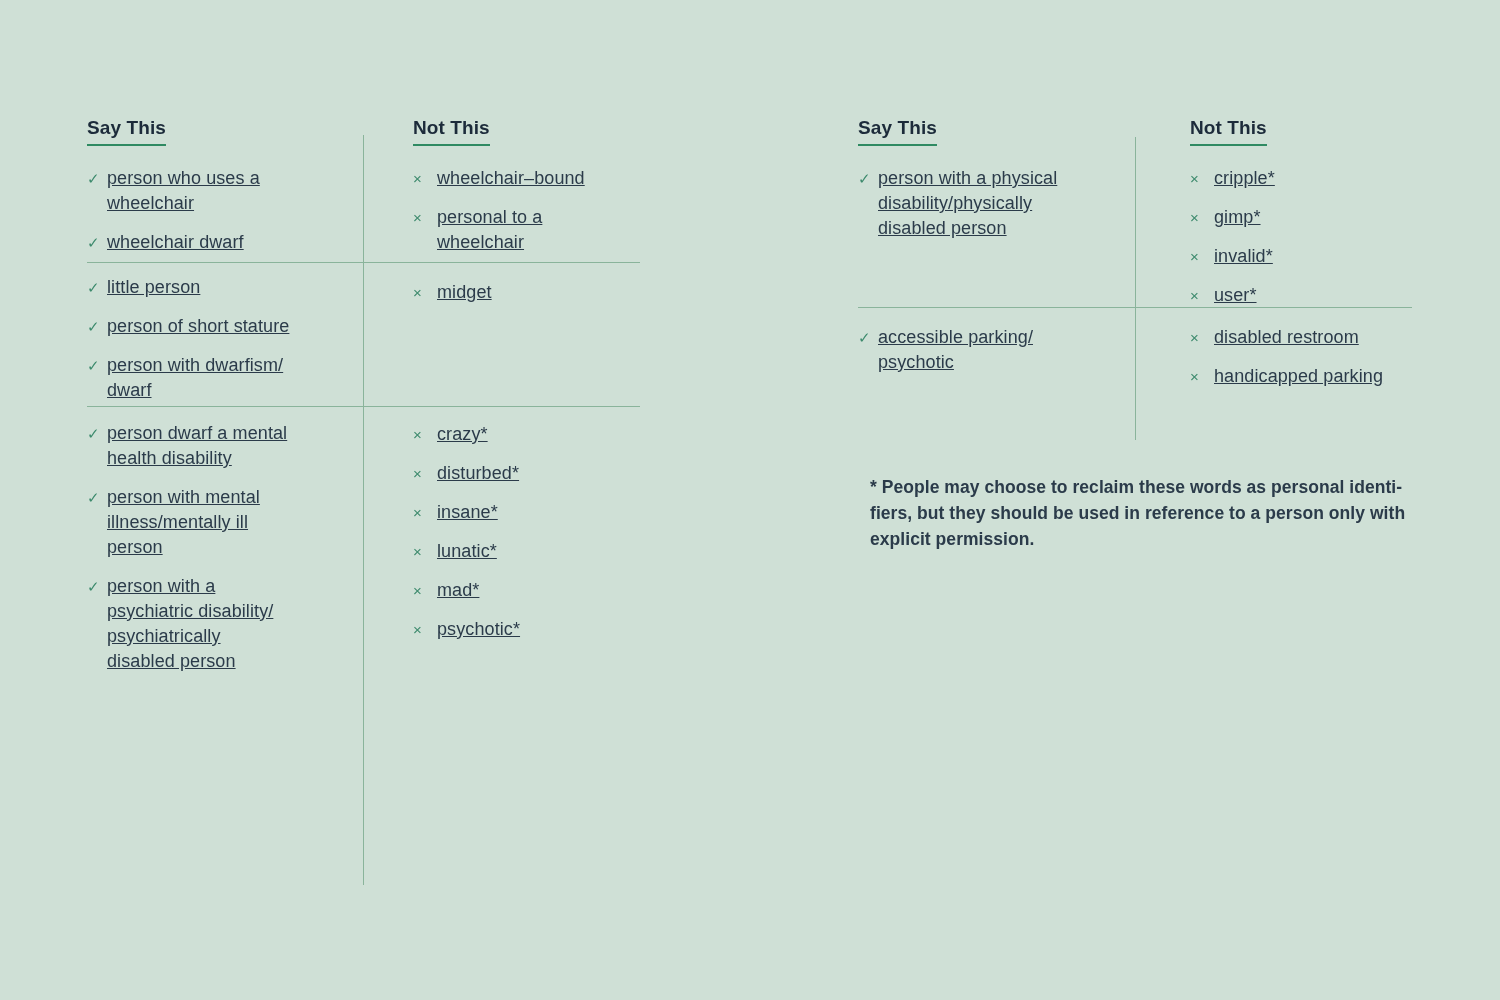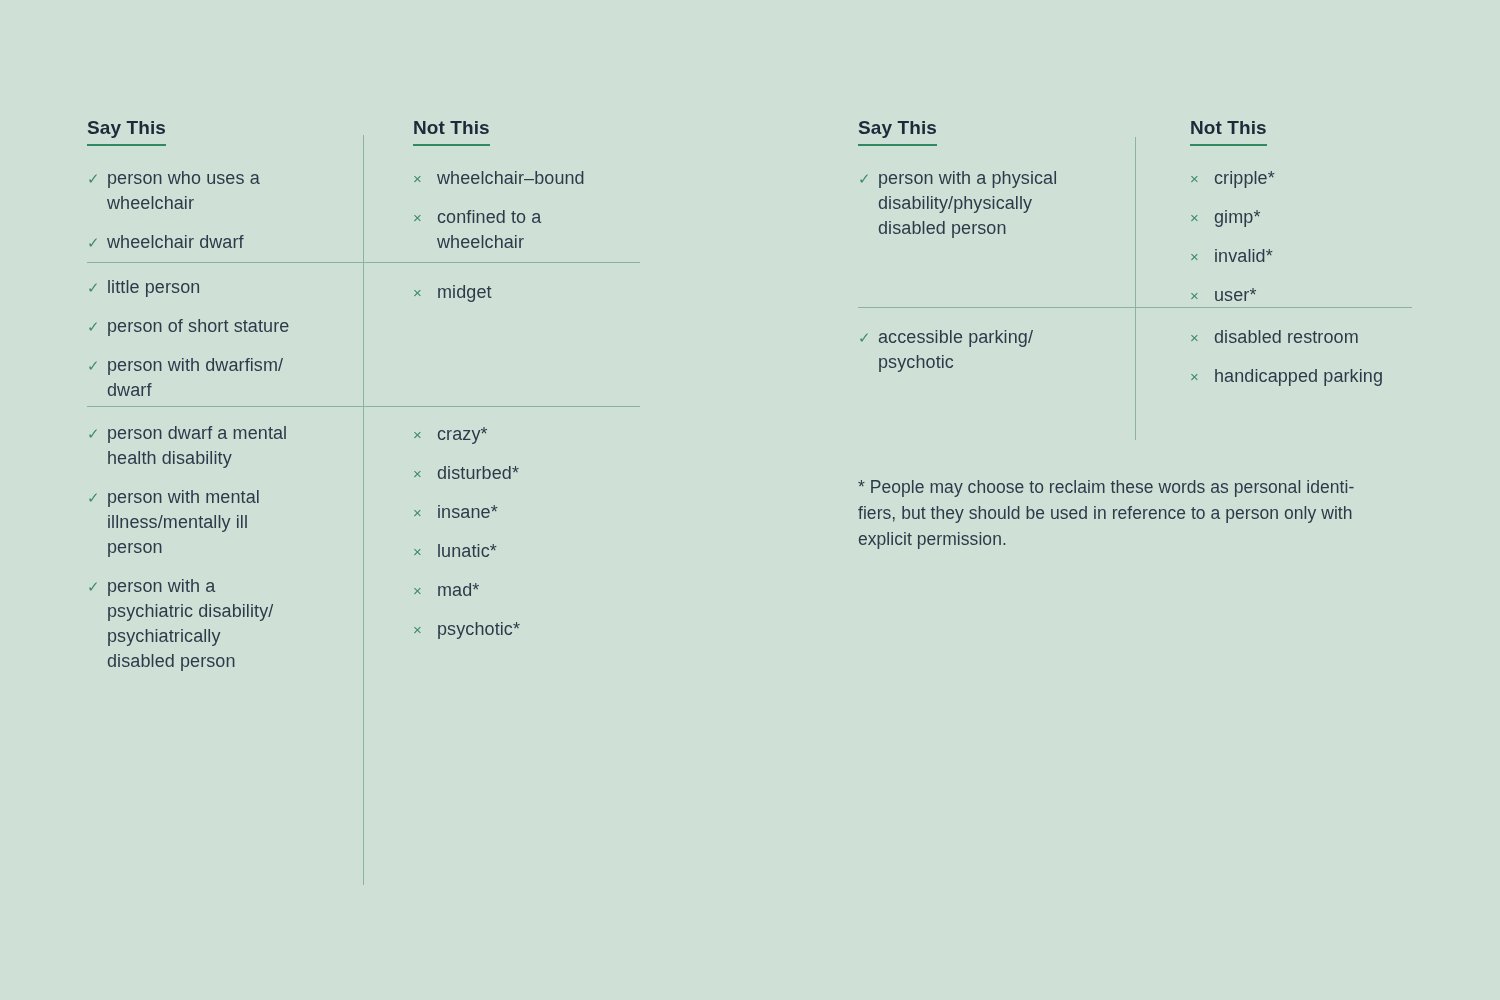--- a/index.html
+++ b/index.html
@@ -77,20 +77,21 @@
     color: #3d8a6d;
     font-size: 15px;
   }
   .item-text {
     flex: 1 1 auto;
     font-size: 18px;
     line-height: 25px;
     color: #2b3b4a;
     white-space: pre-line;
     letter-spacing: 0.1px;
+    text-decoration: underline;
   }
 
   
   .group.say .mark { width: 20px; }
   .group.not .mark { width: 24px; }
 
   
   .footnote {
     position: absolute;
     font-size: 17.5px;
@@ -127,21 +128,21 @@
       </div>
     </div>
 
     <div class="group not" style="left:413px; top:166px; width:250px;">
       <div class="item">
         <span class="mark x-mark">×</span>
         <span class="item-text">wheelchair–bound</span>
       </div>
       <div class="item">
         <span class="mark x-mark">×</span>
-        <span class="item-text">confined to a
+        <span class="item-text">personal to a
 wheelchair</span>
       </div>
     </div>
 
     <div class="group say" style="left:87px; top:275px; width:265px;">
       <div class="item">
         <span class="mark">✓</span>
         <span class="item-text">little person</span>
       </div>
       <div class="item">
@@ -260,18 +261,18 @@
       <div class="item">
         <span class="mark x-mark">×</span>
         <span class="item-text">disabled restroom</span>
       </div>
       <div class="item">
         <span class="mark x-mark">×</span>
         <span class="item-text">handicapped parking</span>
       </div>
     </div>
 
-    <div class="footnote" style="left:98px; top:474px; width:560px;">* People may choose to reclaim these words as personal identi-
+    <div class="footnote" style="left:110px; top:474px; width:560px;font-weight:bold;">* People may choose to reclaim these words as personal identi-
 fiers, but they should be used in reference to a person only with
 explicit permission.</div>
   </div>
 
 </div>
 
 </body></html>

